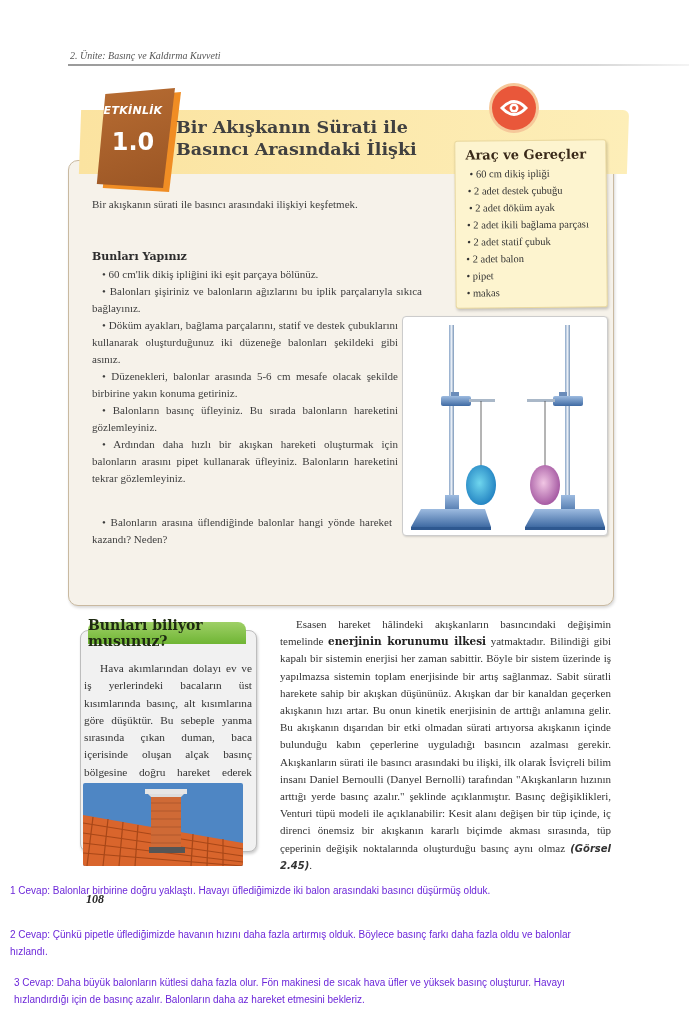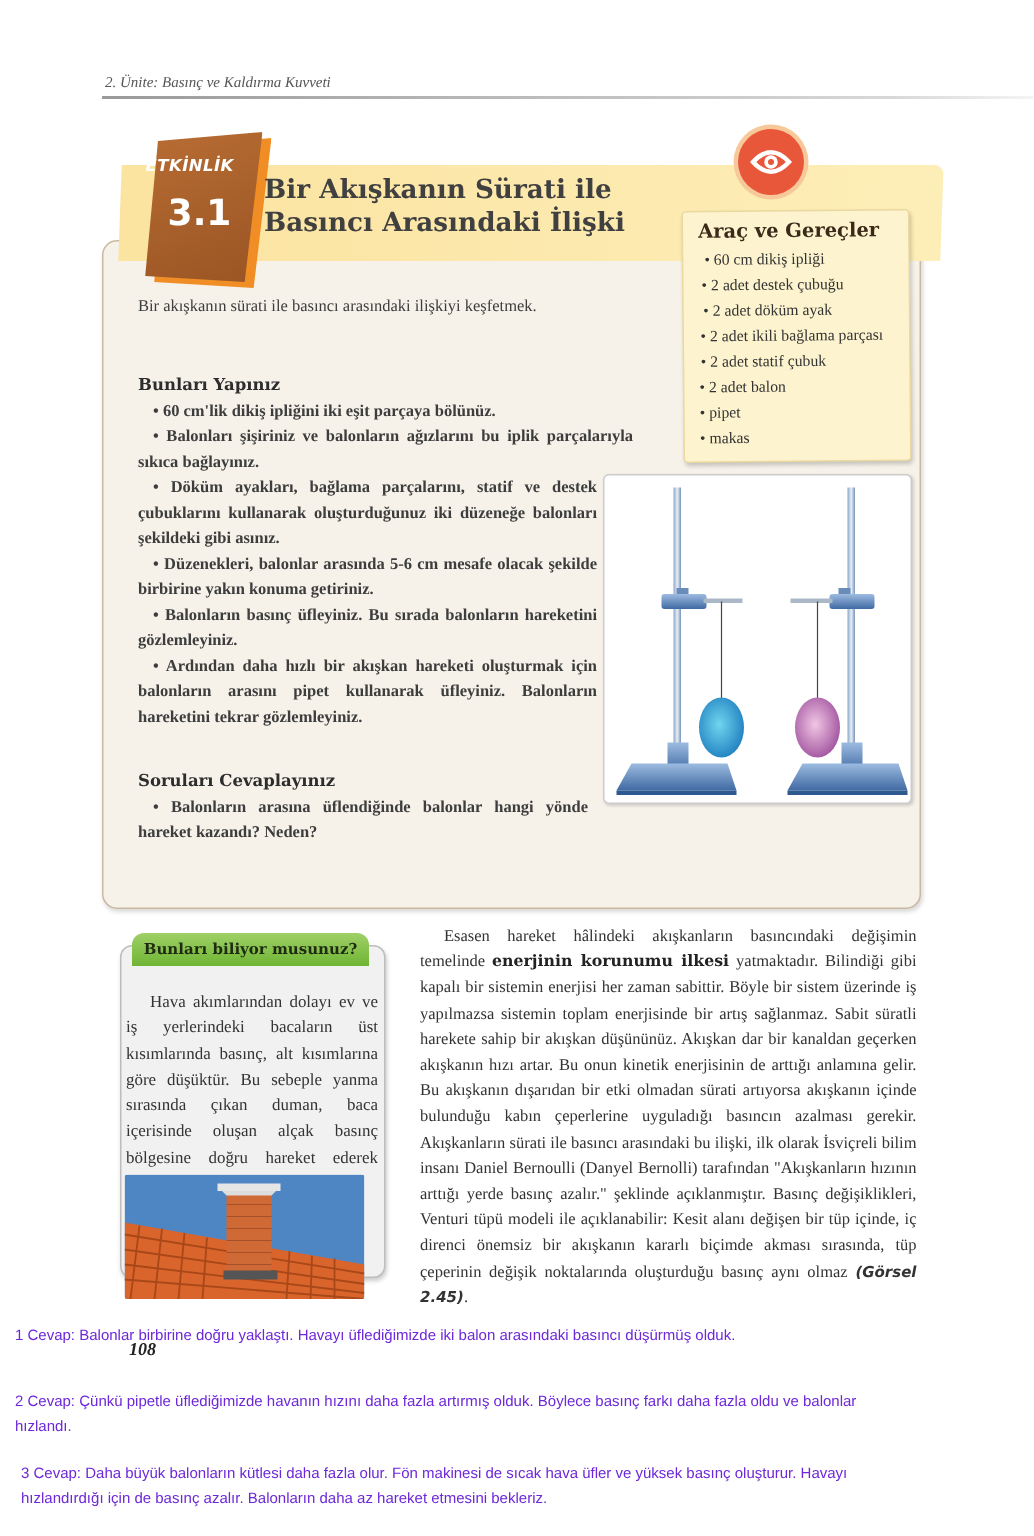--- a/index.html
+++ b/index.html
@@ -32,21 +32,21 @@
     background: linear-gradient(160deg, #b86d33, #9a5524);
     clip-path: polygon(18% 6%, 100% 0%, 86% 100%, 8% 96%);
     box-shadow: 2px 2px 0 #e68a25;
   }
   .badge-shadow {
     position: absolute; left: 96px; top: 92px; width: 85px; height: 100px;
     background: #f08d24;
     clip-path: polygon(18% 6%, 100% 0%, 86% 100%, 8% 96%);
   }
   .badge-label {
-    position: absolute; left: 97px; top: 104px; width: 72px; text-align: left;
+    position: absolute; left: 97px; top: 104px; width: 72px; text-align: center;
     font-family: "DejaVu Sans", sans-serif; font-weight: bold; font-style: italic;
     font-size: 11px; color: #fff; letter-spacing: 0.3px;
   }
   .badge-number {
     position: absolute; left: 98px; top: 128px; width: 70px; text-align: center;
     font-family: "DejaVu Sans", sans-serif; font-weight: bold; font-size: 24px; color: #fff;
   }
   .activity-title {
     position: absolute; left: 176px; top: 116px; font-size: 17.5px; font-weight: bold;
     color: #404040; line-height: 22px; font-family: "DejaVu Serif", serif;
@@ -67,39 +67,39 @@
   }
   .materials h3 { font-size: 13px; color: #3a2a1a; margin-bottom: 3px; font-family: "DejaVu Serif", serif; }
   .materials li {
     list-style: none; font-size: 10.5px; line-height: 17px; color: #333;
     font-family: "Liberation Serif", serif;
   }
 
   .section { position: absolute; font-family: "Liberation Serif", serif; color: #3d3d3d; }
   .section h4 { font-family: "DejaVu Serif", serif; font-size: 11px; color: #2d2d2d; margin-bottom: 3px; }
   .para { font-size: 11px; line-height: 17px; text-align: justify; }
-  .bullet { text-indent: 10px; font-weight: bold; }
+  .bullet { text-indent: 10px; }
 
   
   .figure {
     position: absolute; left: 402px; top: 316px; width: 206px; height: 220px;
     background: #fff; border: 1px solid #ccc; border-radius: 4px;
     box-shadow: 1px 1px 2px rgba(0,0,0,0.15);
   }
 
   
   .dyk-box {
     position: absolute; left: 80px; top: 630px; width: 177px; height: 222px;
     background: #f1f1f1; border: 1px solid #bdbdbd; border-radius: 8px;
     box-shadow: 1px 2px 3px rgba(0,0,0,0.2);
   }
   .dyk-tab {
     position: absolute; left: 88px; top: 622px; width: 158px; height: 22px;
     background: linear-gradient(#9fd067, #6fb534); border-radius: 8px 8px 0 0;
-    font-family: "DejaVu Serif", serif; font-weight: bold; font-size: 10px; color: #1e2a12;
+    font-family: "DejaVu Serif", serif; font-weight: bold; font-size: 14px; color: #1e2a12;
     display: flex; align-items: center; justify-content: center;
   }
   .dyk-text {
     position: absolute; left: 84px; top: 660px; width: 168px;
     font-family: "Liberation Serif", serif; font-size: 11.3px; line-height: 17.3px;
     text-align: justify; color: #333;
   }
   .chimney-photo { position: absolute; left: 83px; top: 783px; width: 160px; height: 83px; border-radius: 2px; overflow: hidden; }
 
   .body-text {
@@ -124,21 +124,21 @@
 <body>
 
 <div class="running-header">2. Ünite: Basınç ve Kaldırma Kuvveti</div>
 <div class="header-rule"></div>
 
 <div class="activity-panel"></div>
 <div class="title-band"></div>
 <div class="badge-shadow"></div>
 <div class="badge"></div>
 <div class="badge-label">ETKİNLİK</div>
-<div class="badge-number">3.1</div>
+<div class="badge-number">1.0</div>
 <div class="activity-title">
   <div>Bir Akışkanın Sürati ile</div>
   <div>Basıncı Arasındaki İlişki</div>
 </div>
 
 <div class="eye-badge">
   <svg width="28" height="20" viewBox="0 0 28 20">
     <path d="M2 10 Q14 -3 26 10 Q14 23 2 10 Z" fill="none" stroke="#fff" stroke-width="3"></path>
     <circle cx="14" cy="10" r="4.5" fill="#fff"></circle>
     <circle cx="14" cy="10" r="2" fill="#e9573a"></circle>
@@ -167,21 +167,20 @@
   <h4>Bunları Yapınız</h4>
   <div class="para bullet">• 60 cm'lik dikiş ipliğini iki eşit parçaya bölünüz.</div>
   <div class="para bullet">• Balonları şişiriniz ve balonların ağızlarını bu iplik parçalarıyla sıkıca bağlayınız.</div>
   <div class="para bullet" style="width:306px">• Döküm ayakları, bağlama parçalarını, statif ve destek çubuklarını kullanarak oluşturduğunuz iki düzeneğe balonları şekildeki gibi asınız.</div>
   <div class="para bullet" style="width:306px">• Düzenekleri, balonlar arasında 5-6 cm mesafe olacak şekilde birbirine yakın konuma getiriniz.</div>
   <div class="para bullet" style="width:306px">• Balonların basınç üfleyiniz. Bu sırada balonların hareketini gözlemleyiniz.</div>
   <div class="para bullet" style="width:306px">• Ardından daha hızlı bir akışkan hareketi oluşturmak için balonların arasını pipet kullanarak üfleyiniz. Balonların hareketini tekrar gözlemleyiniz.</div>
 </div>
 
 <div class="section" style="left:92px; top:514px; width:515px;">
-  <h4>Soruları Cevaplayınız</h4>
   <div class="para bullet" style="width:300px">• Balonların arasına üflendiğinde balonlar hangi yönde hareket kazandı? Neden?</div>
 </div>
 
 <div class="figure">
   <svg width="206" height="220" viewBox="0 0 206 220">
     <defs>
       <linearGradient id="rod" x1="0" x2="1">
           <stop offset="0" stop-color="#8aa6c8"></stop>
           <stop offset="0.5" stop-color="#e8eef6"></stop>
           <stop offset="1" stop-color="#7a96b8"></stop>

